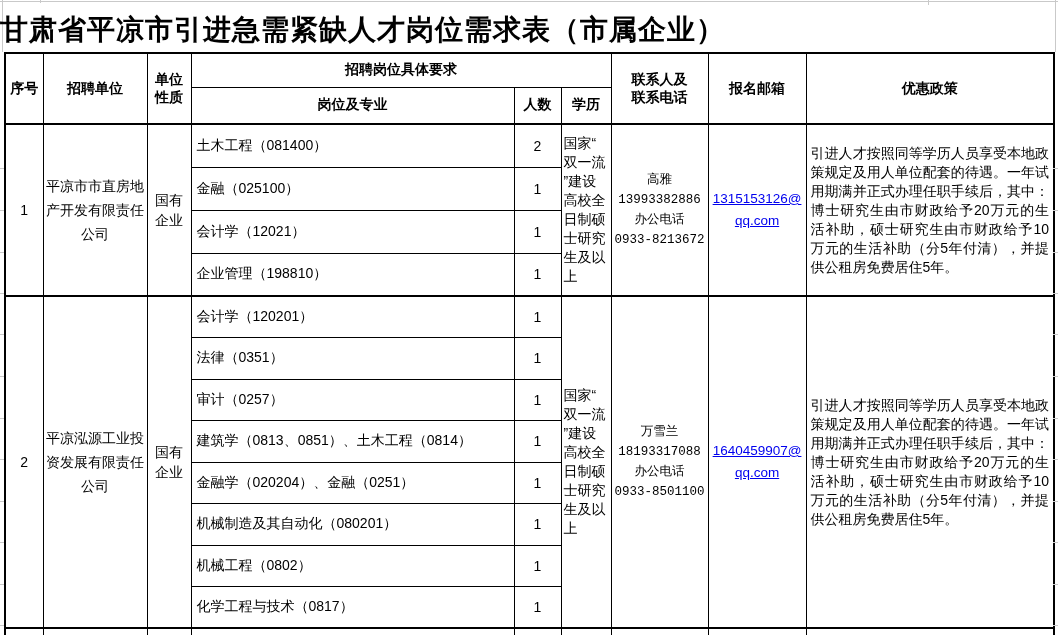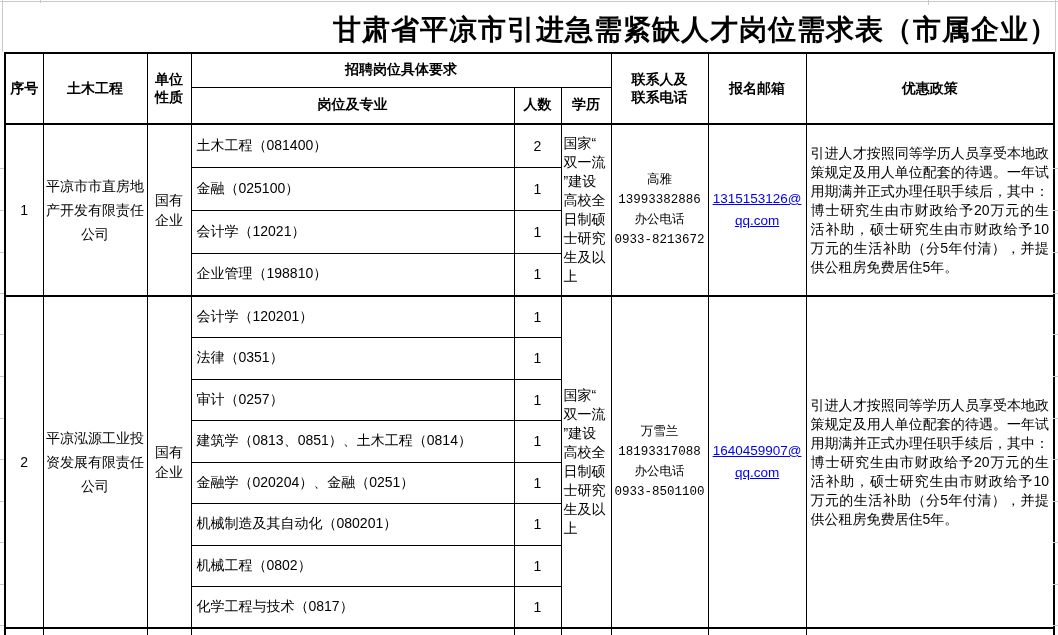--- a/index.html
+++ b/index.html
@@ -9,21 +9,21 @@
   
   .gridline{position:absolute;background:#c9c9c9;}
   #grid-top{left:0;top:1px;width:1058px;height:1px;}
   #grid-left-v{left:2px;top:0;width:1px;height:52px;}
   #grid-right-v{left:1055px;top:0;width:1px;height:52px;}
   #grid-tick-a{left:40px;top:0;width:1px;height:3px;}
   #grid-tick-b{left:928px;top:0;width:1px;height:5px;}
 
   #page-title{
     position:absolute;left:0;top:8px;width:1058px;height:44px;
-    line-height:44px;text-align:right;
+    line-height:44px;text-align:left;
     font-size:28px;font-weight:bold;color:#000;
     letter-spacing:1px;white-space:nowrap;
   }
 
   table#main{
     position:absolute;left:4px;top:52px;
     width:1049px;table-layout:fixed;
     border-collapse:collapse;
     border:2px solid #000;
     font-size:14px;color:#000;
@@ -85,21 +85,21 @@
         <col style="width:47px">
         <col style="width:50px">
       <col style="width:97px">
         <col style="width:98px">
         <col style="width:248px">
     </colgroup>
 
     <tbody>
         <tr class="hdr1">
       <th rowspan="2" class="hdr-bottom">序号</th>
-      <th rowspan="2" class="hdr-bottom">土木工程</th>
+      <th rowspan="2" class="hdr-bottom">招聘单位</th>
       <th rowspan="2" class="hdr-bottom prewrap">单位
 性质</th>
       <th colspan="3">招聘岗位具体要求</th>
       <th rowspan="2" class="hdr-bottom prewrap">联系人及
 联系电话</th>
       <th rowspan="2" class="hdr-bottom">报名邮箱</th>
       <th rowspan="2" class="hdr-bottom">优惠政策</th>
     </tr>
     <tr class="hdr2">
       <th class="hdr-bottom">岗位及专业</th>

